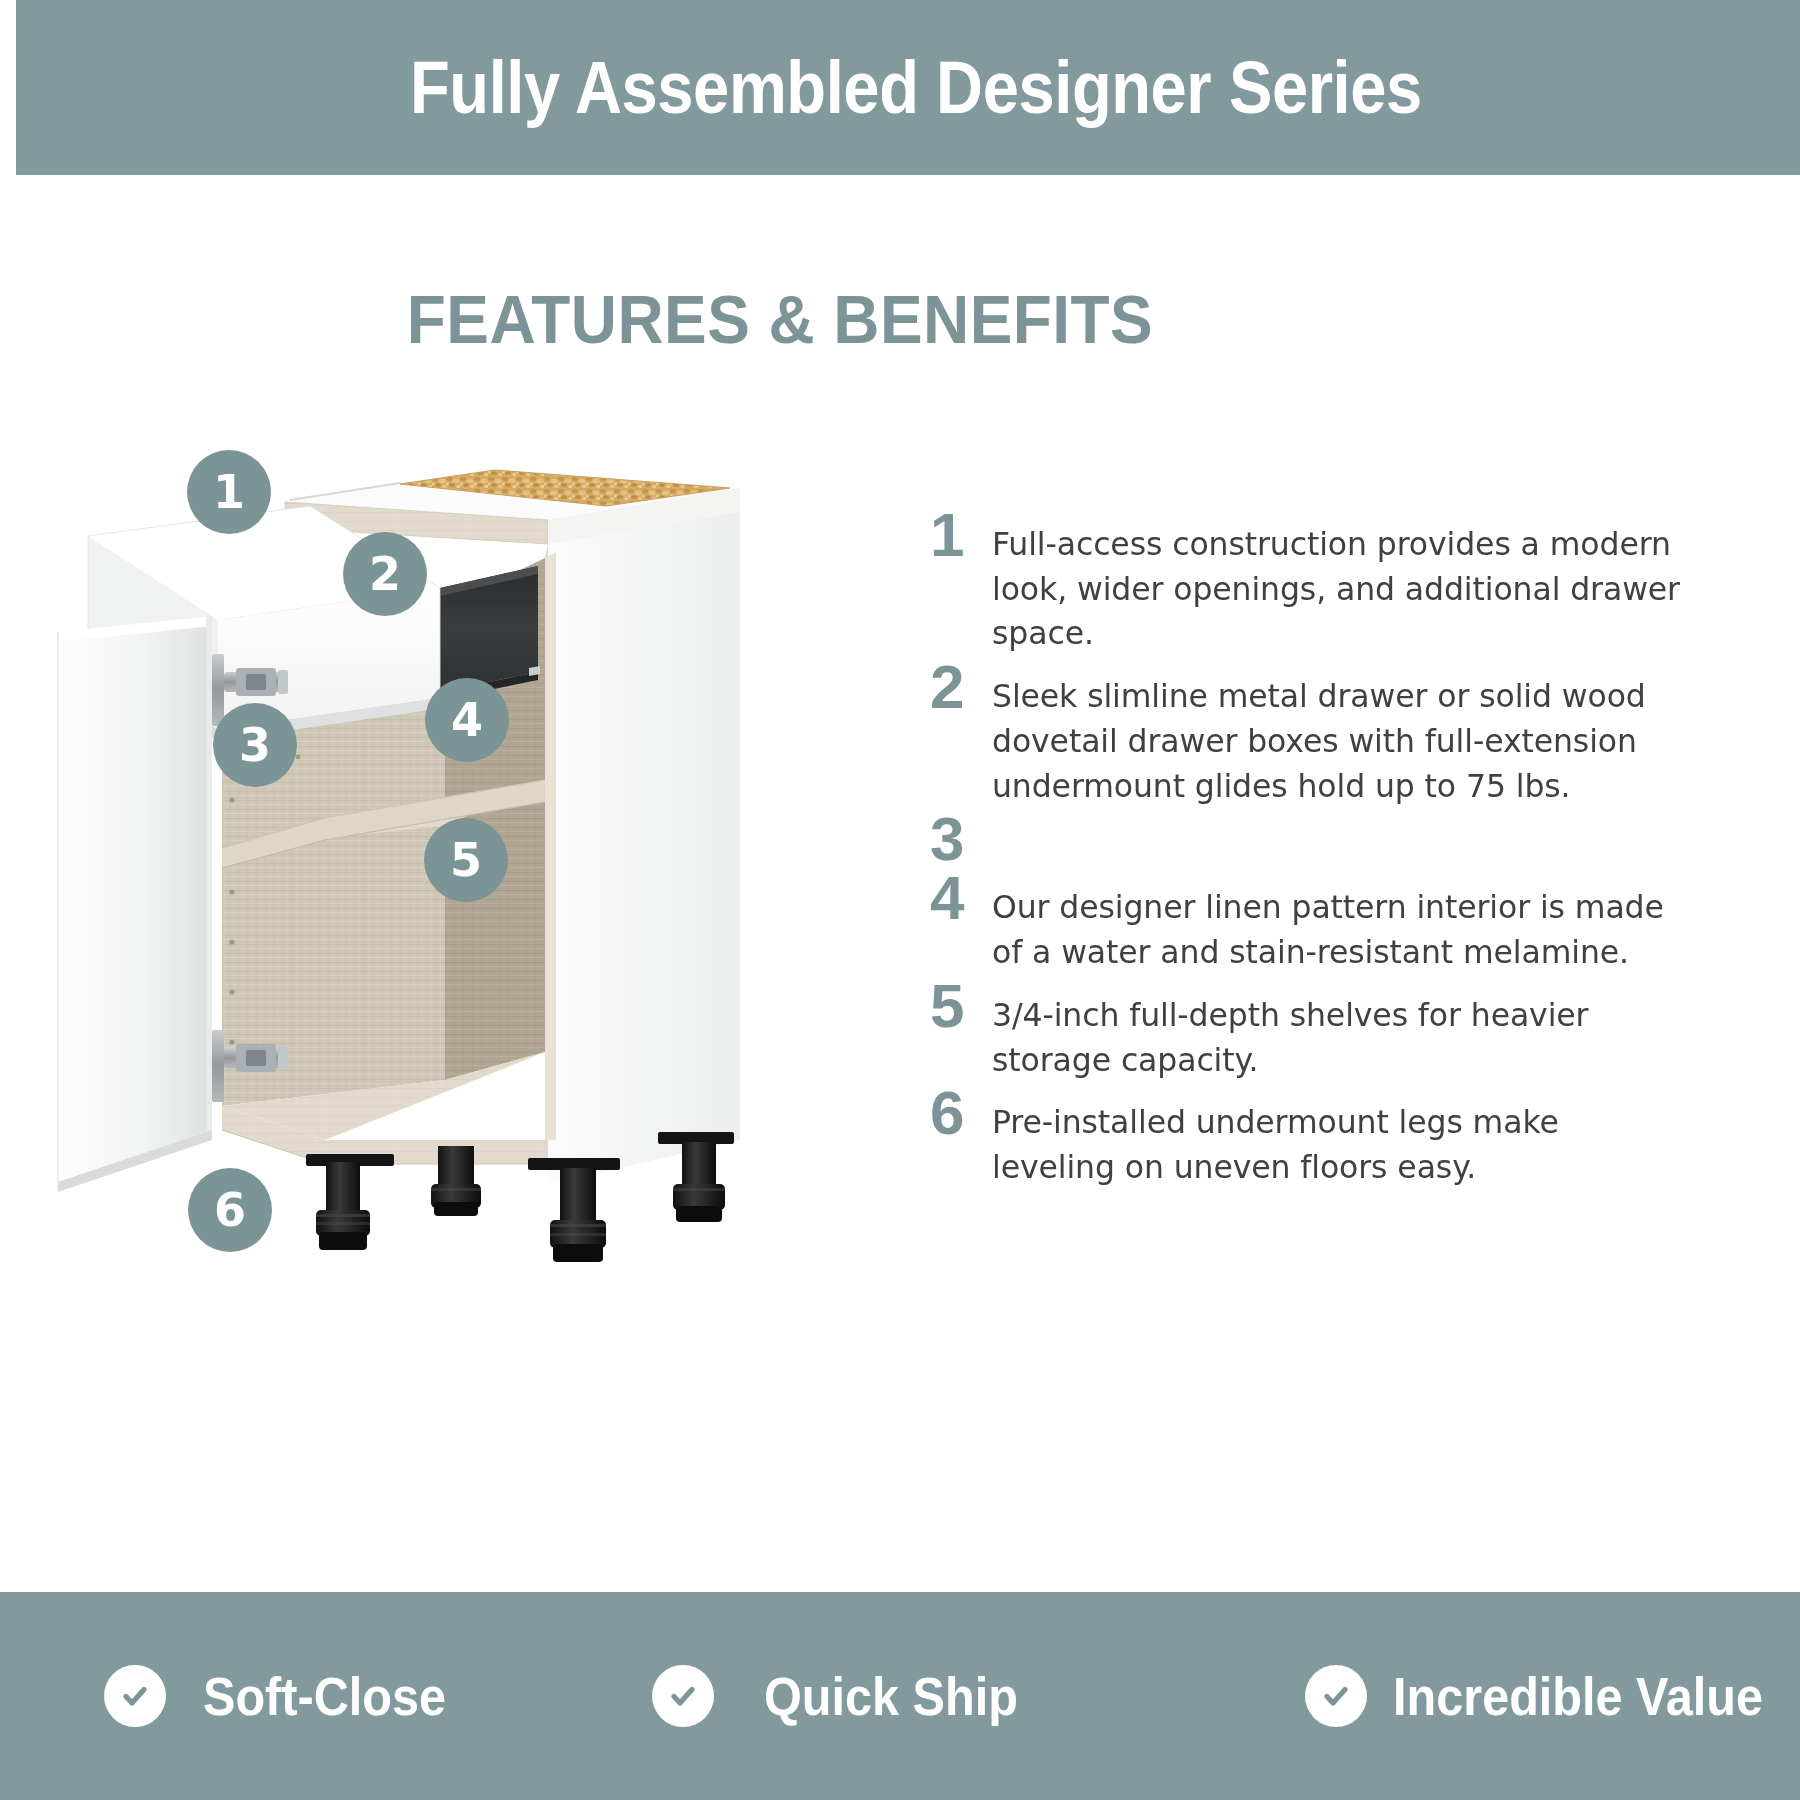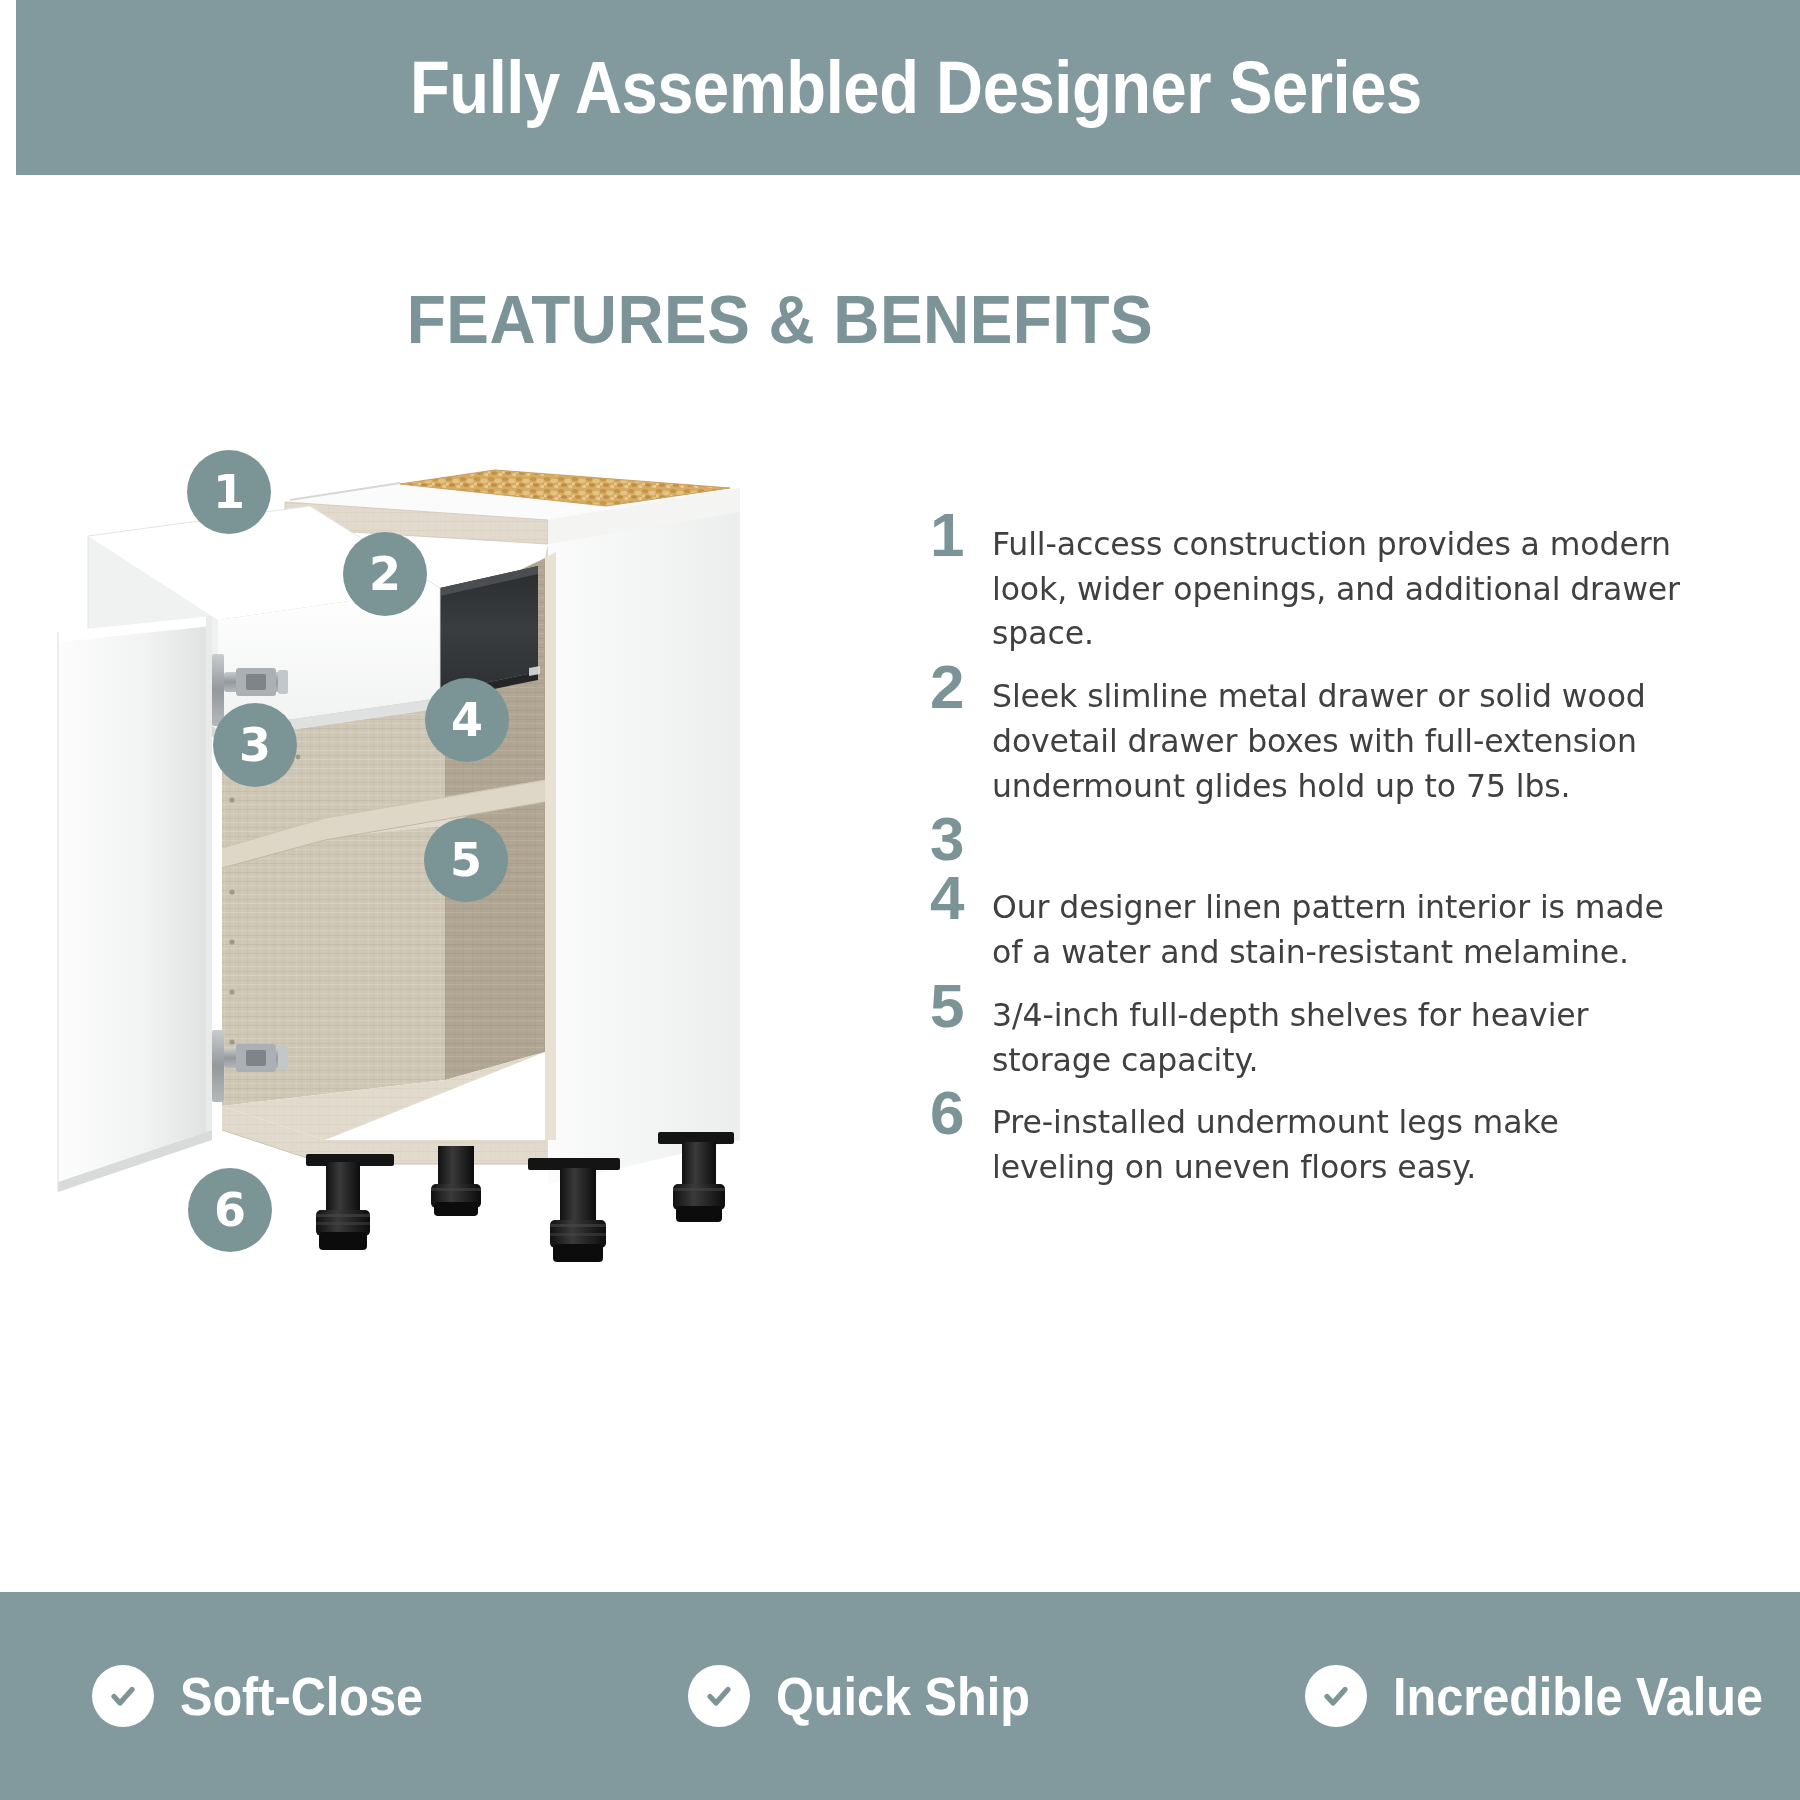--- a/index.html
+++ b/index.html
@@ -101,22 +101,22 @@
     height: 208px;
     background: #829a9d;
     display: flex;
     align-items: center;
   }
   .footer-item {
     display: flex;
     align-items: center;
     position: absolute;
   }
-  .footer-item-0 { left: 92px; }
-  .footer-item-1 { left: 688px; }
+  .footer-item-0 { left: 104px; gap: 11px; }
+  .footer-item-1 { left: 652px; gap: 24px; }
   .footer-item-2 { left: 1305px; }
 
   .check-badge {
     width: 62px;
     height: 62px;
     border-radius: 50%;
     background: #ffffff;
     display: flex;
     align-items: center;
     justify-content: center;

